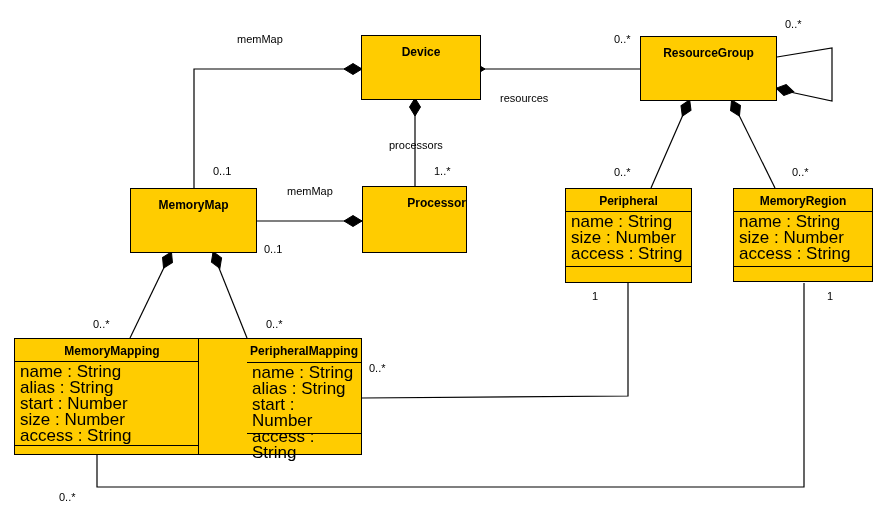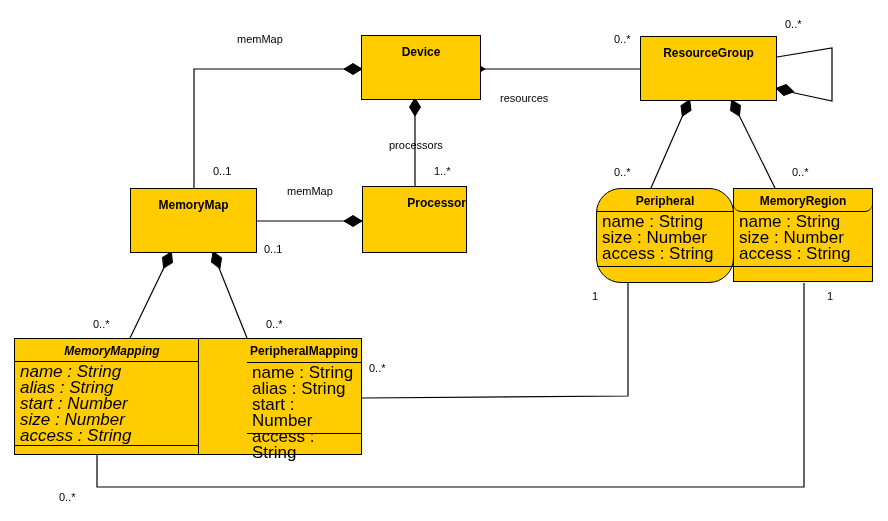--- a/index.html
+++ b/index.html
@@ -127,41 +127,41 @@
   </div>
 
   <div class="uml-class" style="left:130px;top:188px;width:127px;height:65px;">
     <div class="uml-title simple">MemoryMap</div>
   </div>
 
   <div class="uml-class" style="left:362px;top:186px;width:105px;height:67px;align-items:flex-end;">
     <div class="uml-title simple">Processor</div>
   </div>
 
-  <div class="uml-class" style="left:596px;top:188px;width:138px;height:95px;border-radius:25px;">
+  <div class="uml-class" style="left:565px;top:188px;width:127px;height:95px;">
     <div class="uml-title comp" style="height:23px;padding-top:5px;">Peripheral</div>
     <div class="uml-attrs" style="height:55px;">
       <div>name : String</div>
       <div>size : Number</div>
       <div>access : String</div>
     </div>
     <div class="uml-empty"></div>
   </div>
 
   <div class="uml-class" style="left:733px;top:188px;width:140px;height:94px;">
-    <div class="uml-title comp" style="height:23px;padding-top:5px;border-radius:7px;">MemoryRegion</div>
+    <div class="uml-title comp" style="height:23px;padding-top:5px;">MemoryRegion</div>
     <div class="uml-attrs" style="height:55px;">
       <div>name : String</div>
       <div>size : Number</div>
       <div>access : String</div>
     </div>
     <div class="uml-empty"></div>
   </div>
 
-  <div class="uml-class" style="left:14px;top:338px;width:196px;height:117px;font-style:italic;">
+  <div class="uml-class" style="left:14px;top:338px;width:196px;height:117px;">
     <div class="uml-title comp" style="height:23px;padding-top:5px;">MemoryMapping</div>
     <div class="uml-attrs" style="height:84px;">
       <div>name : String</div>
       <div>alias : String</div>
       <div>start : Number</div>
       <div>size : Number</div>
       <div>access : String</div>
     </div>
     <div class="uml-empty"></div>
   </div>

